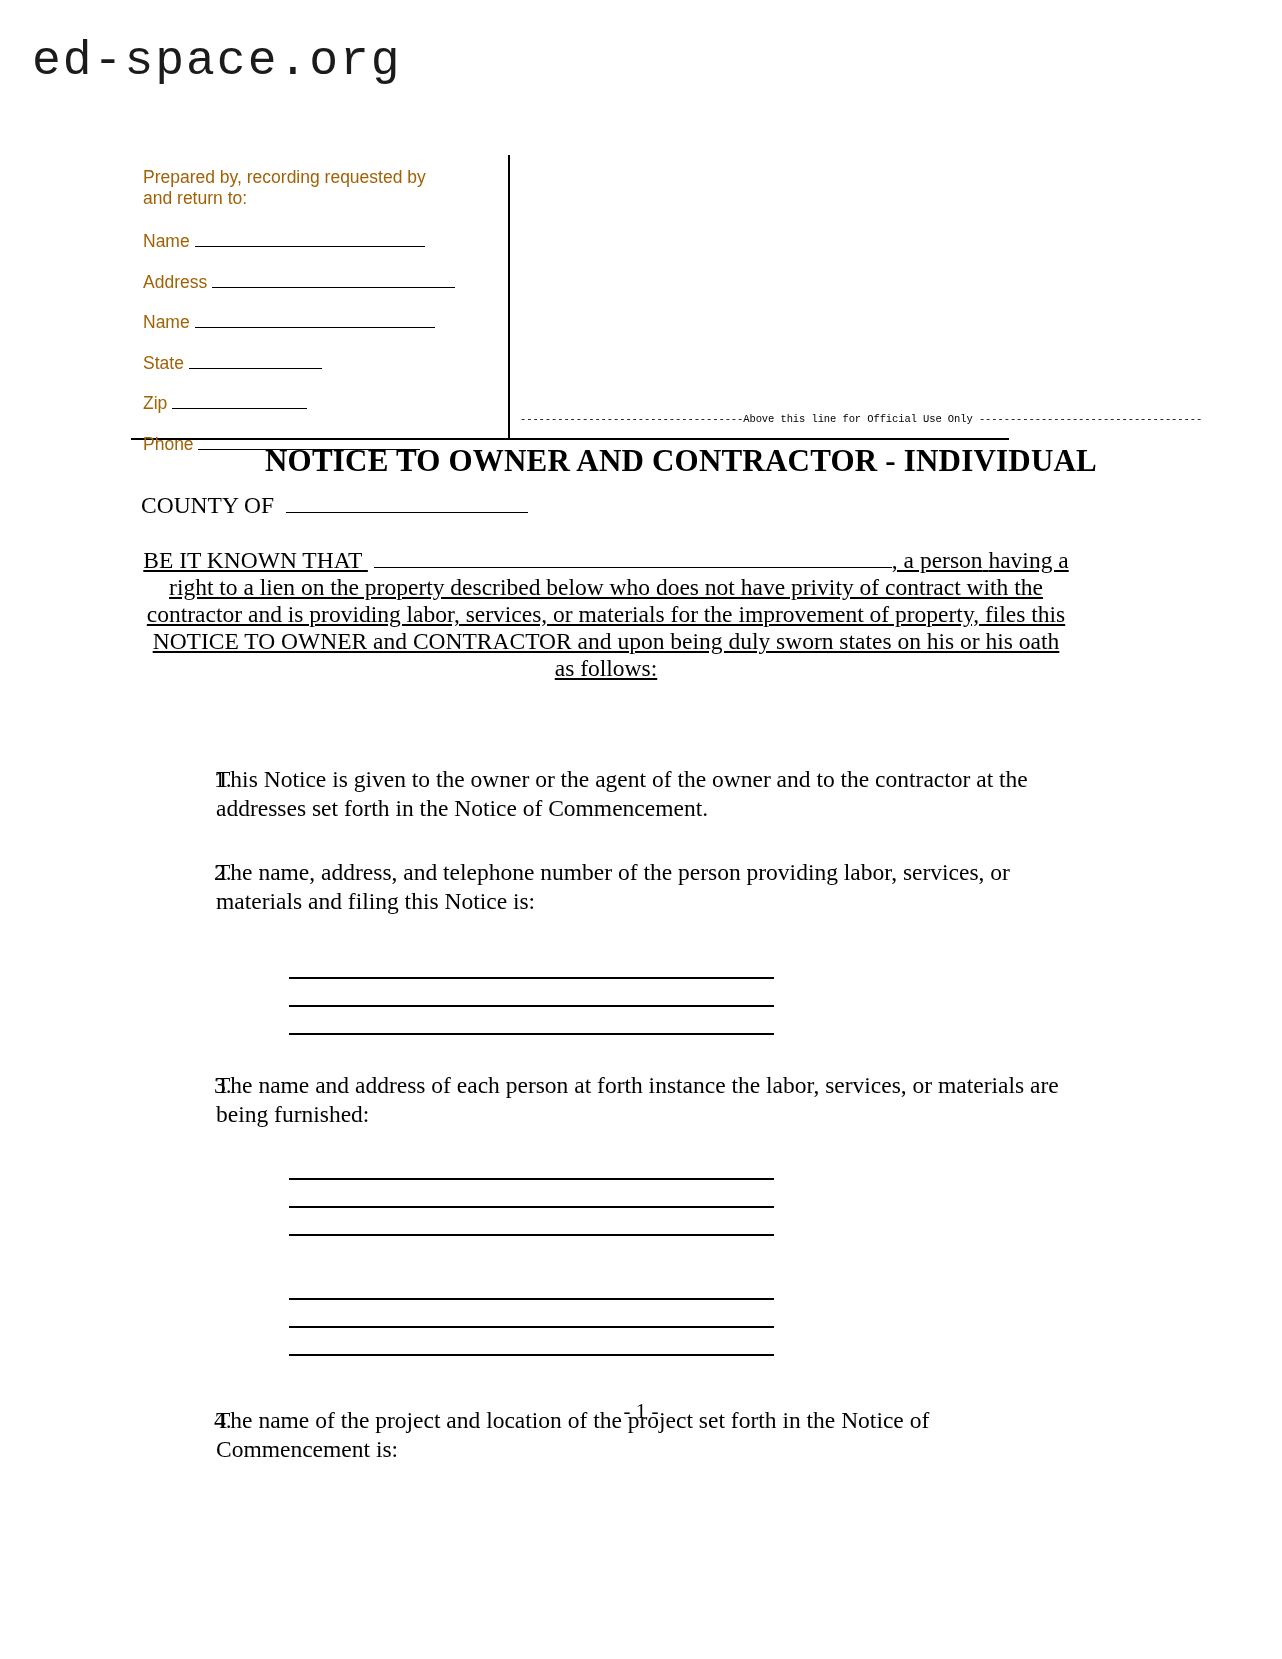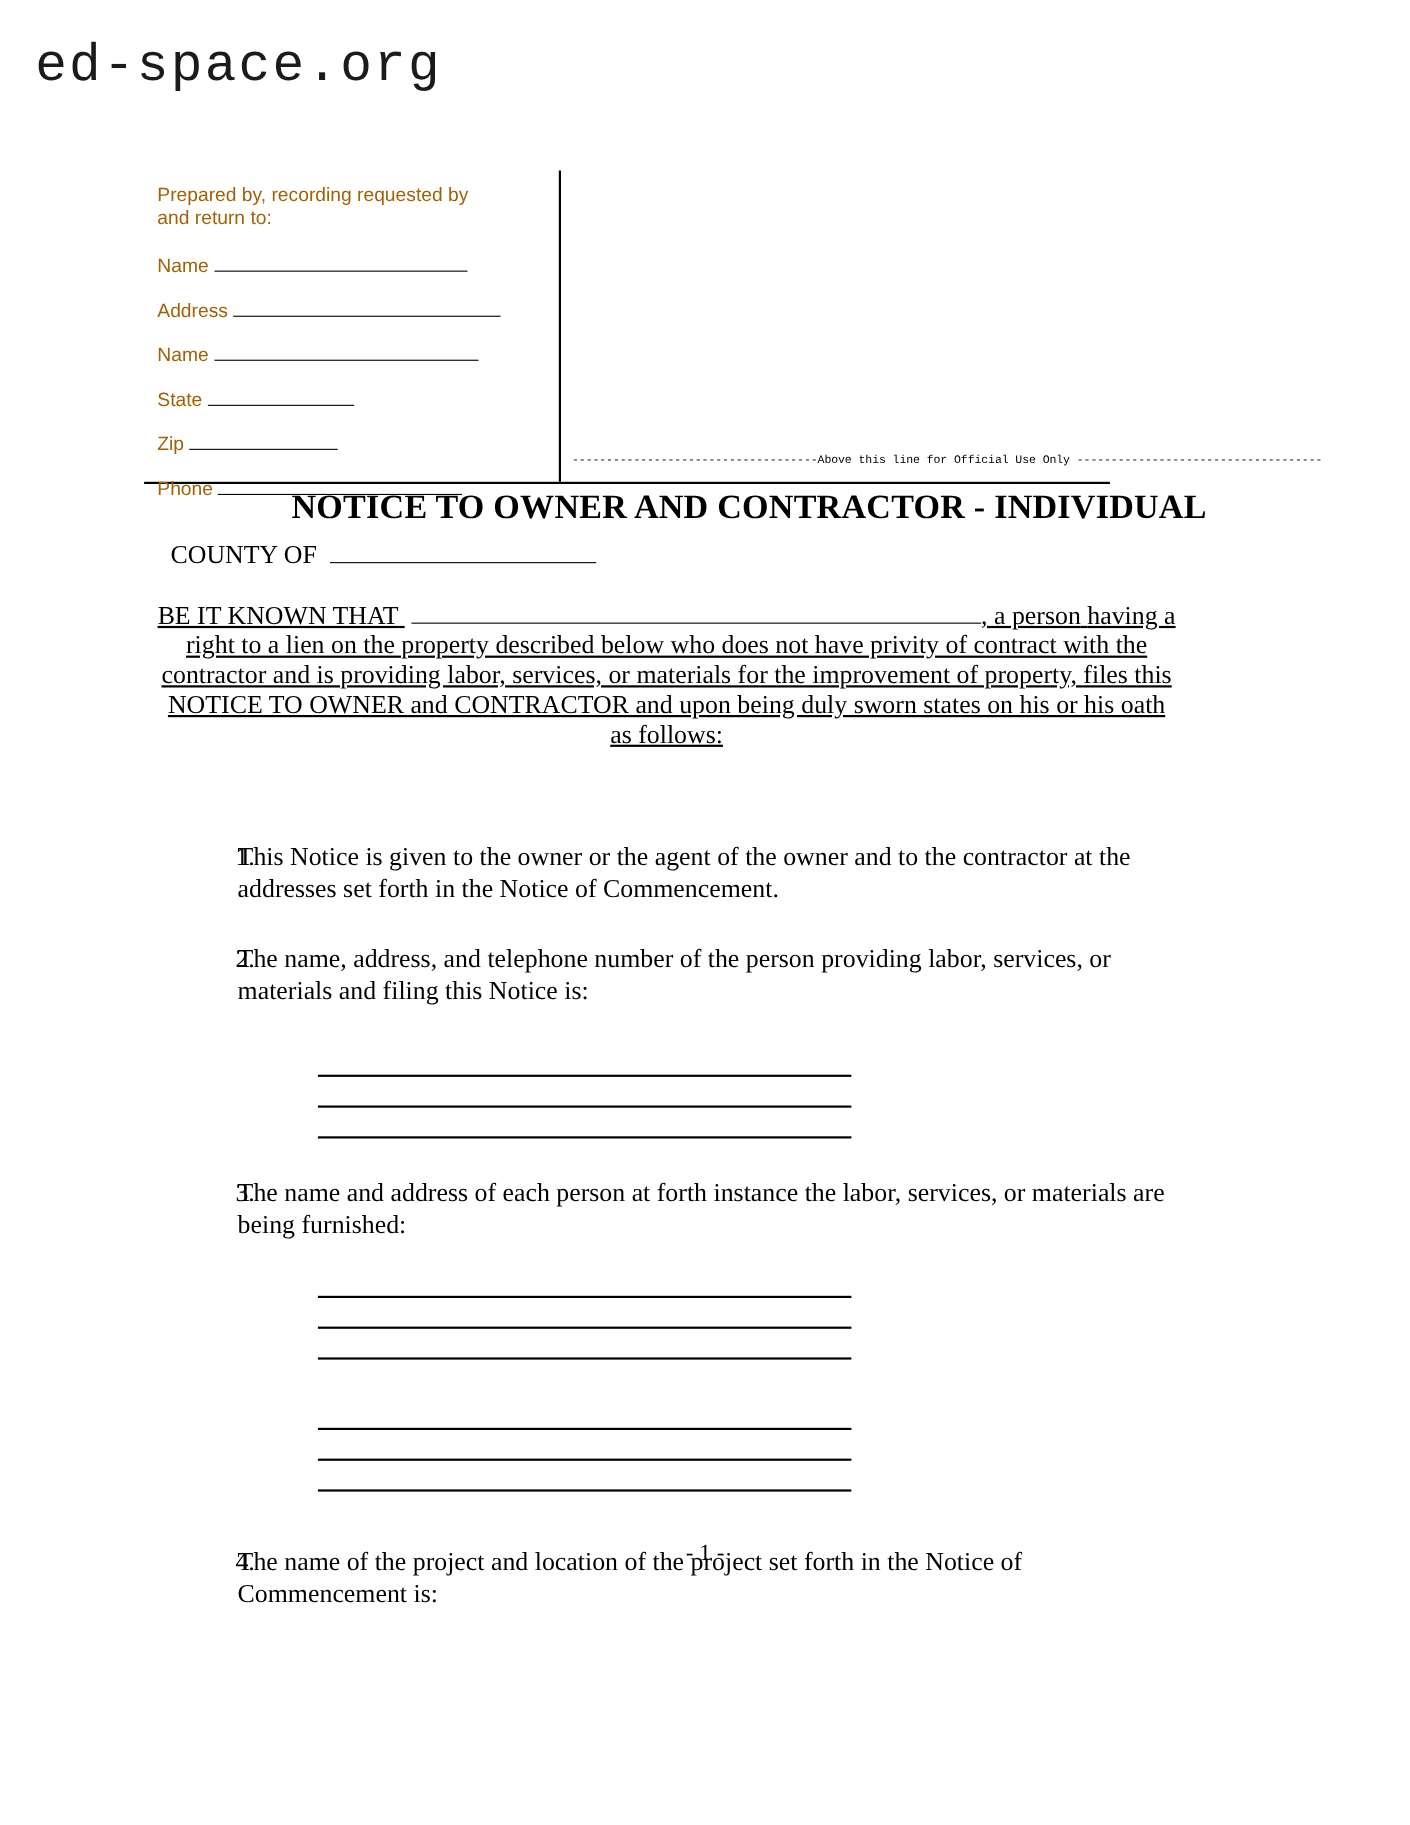--- a/index.html
+++ b/index.html
@@ -107,21 +107,21 @@
   
   .body-wrap {
     position: absolute;
     left: 141px;
     top: 492px;
     width: 930px;
     font-size: 23.5px;
     line-height: 27px;
   }
   .state-line { margin: 0 0 26px 0; }
-  .county-line { margin: 0 0 28px 14px; white-space: nowrap; }
+  .county-line { margin: 0 0 28px 0; white-space: nowrap; }
   .intro { margin: 0; text-align: center; text-decoration: underline; }
 
   .items {
     position: absolute;
     left: 141px;
     top: 765px;
     width: 940px;
     font-size: 23.5px;
     line-height: 28.5px;
   }

